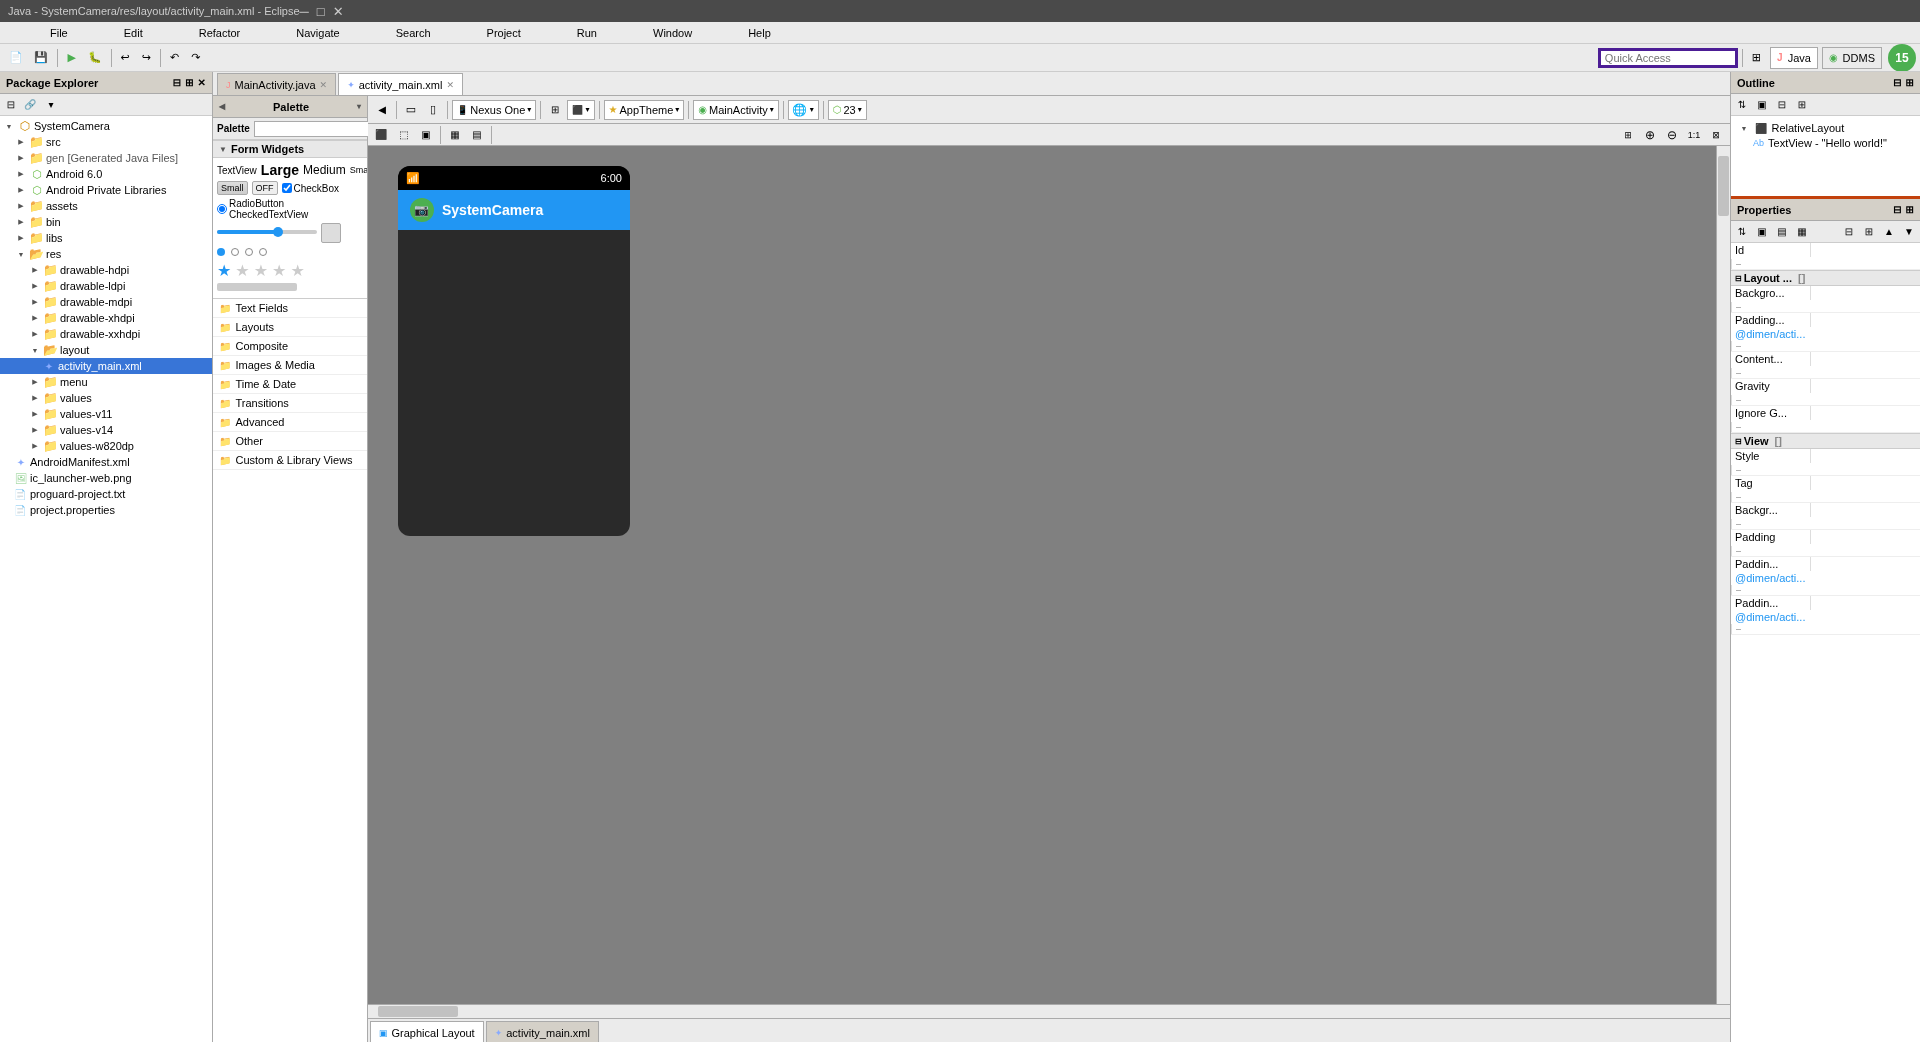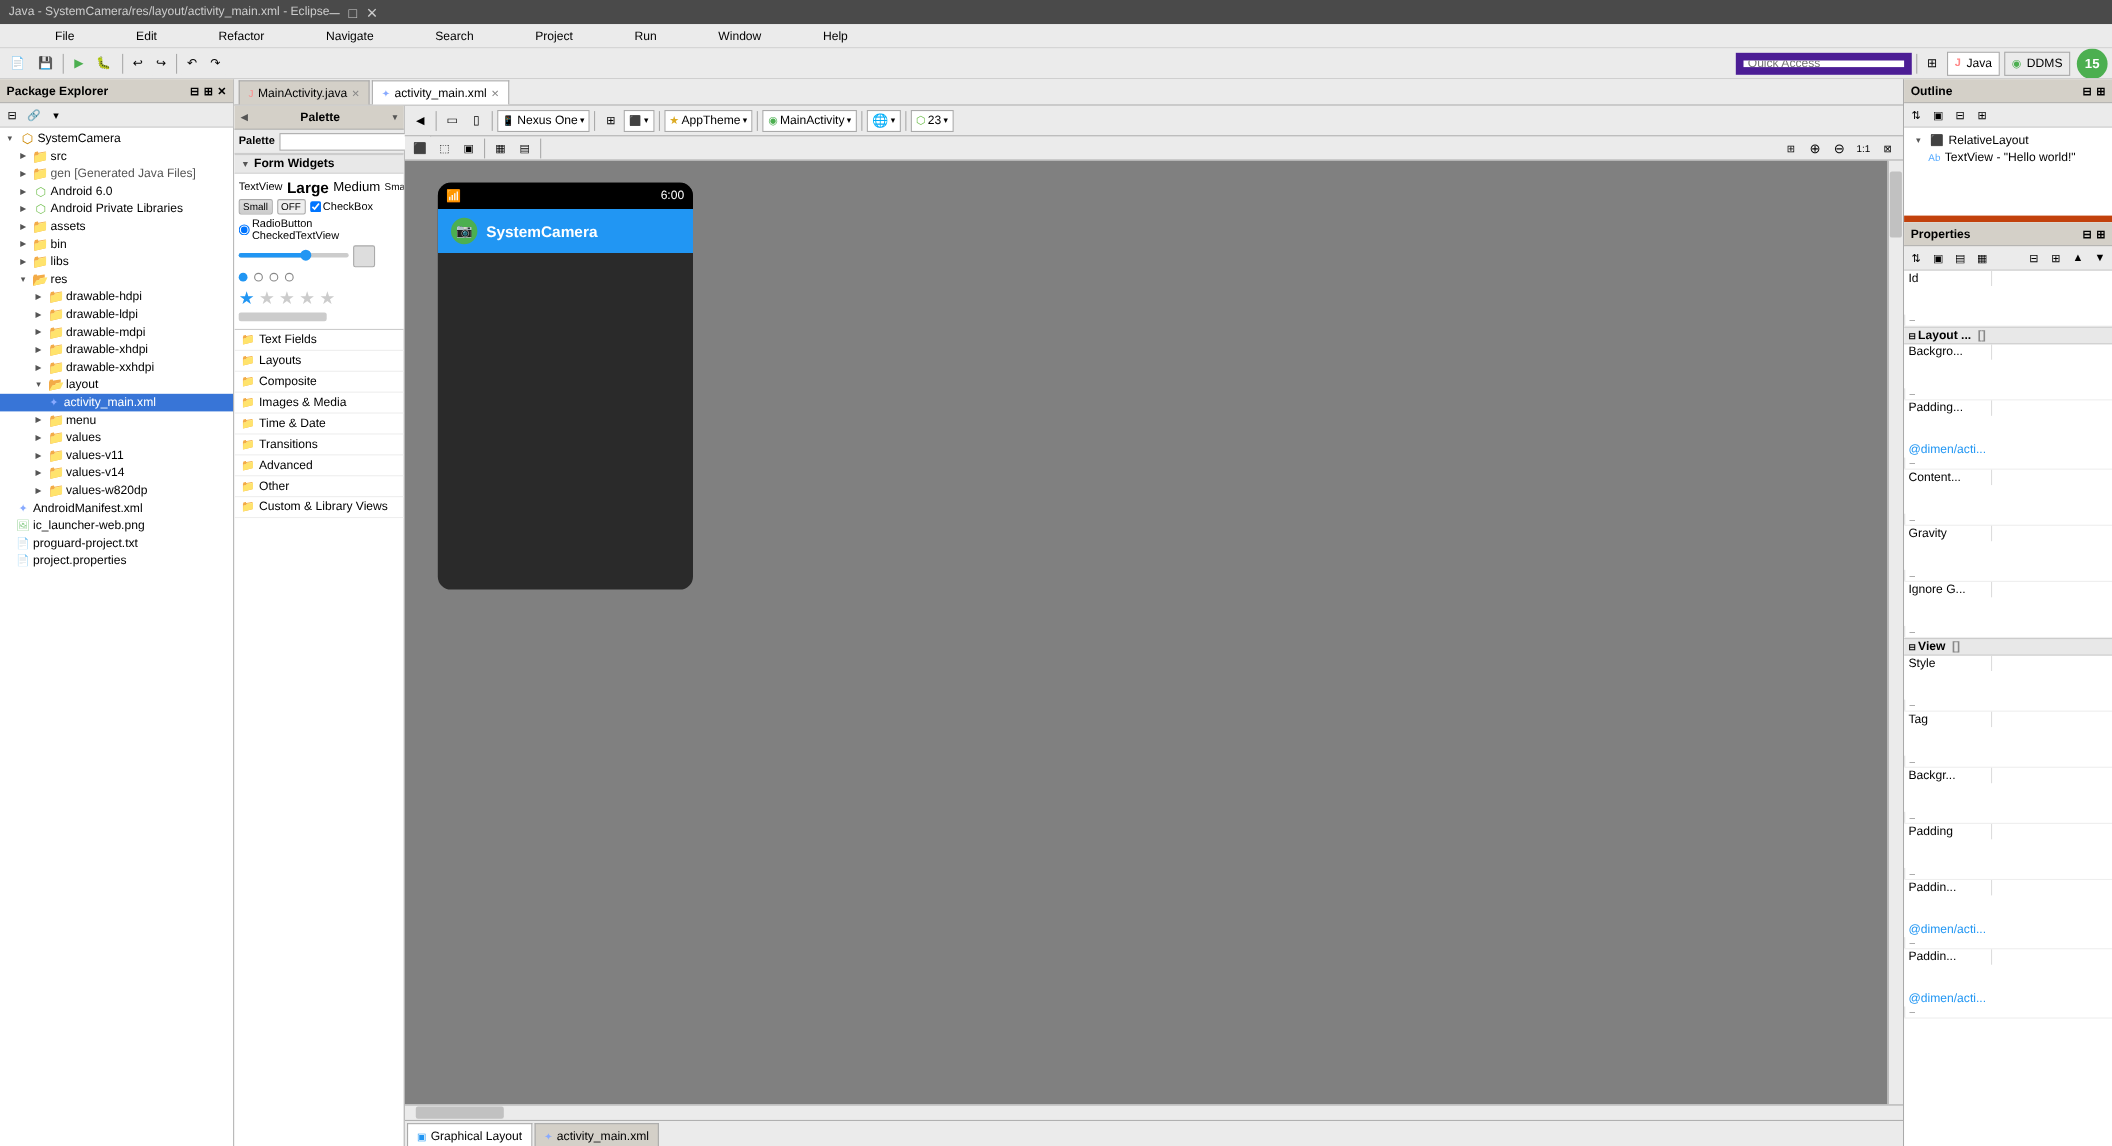--- a/index.html
+++ b/index.html
@@ -55,22 +55,22 @@
       cursor: pointer;
       font-size: 11px;
       border-radius: 2px;
       height: 22px;
       display: flex;
       align-items: center;
     }
     .tb-sep { width: 1px; background: #AAA; height: 18px; margin: 0 2px; }
     .quick-access-box {
       background: #FFF;
-      border: 7px solid #4c1d95;
-      width: 160px;
+      border: 3px solid #4c1d95;
+      width: 140px;
       height: 20px;
       padding: 1px 4px;
       font-size: 11px;
     }
     .persp-tab {
       background: #EBEBEB;
       border: 1px solid #AAA;
       padding: 2px 8px;
       font-size: 11px;
       cursor: pointer;
@@ -438,21 +438,21 @@
     
     #right-panels {
       width: 190px;
       min-width: 190px;
       display: flex;
       flex-direction: column;
       border-left: 1px solid #AAA;
     }
     #outline-panel {
       background: #FFF;
-      border-bottom: 6px solid #c2410c;
+      border-bottom: 3px solid #c2410c;
       flex: 0 0 auto;
     }
     #outline-header {
       background: #D4D0C8;
       border-bottom: 1px solid #AAA;
       padding: 2px 6px;
       display: flex;
       align-items: center;
       justify-content: space-between;
       font-weight: bold;
@@ -537,21 +537,20 @@
       overflow: hidden;
       white-space: nowrap;
     }
     .prop-value {
       flex: 1;
       padding: 1px 4px;
       font-size: 11px;
       overflow: hidden;
       white-space: nowrap;
       color: #333;
-      margin-top: 24px;
     }
     .prop-value.link { color: #2196F3; }
     .prop-action {
       width: 14px;
       min-width: 14px;
       display: flex;
       align-items: center;
       justify-content: center;
       font-size: 9px;
       color: #888;

